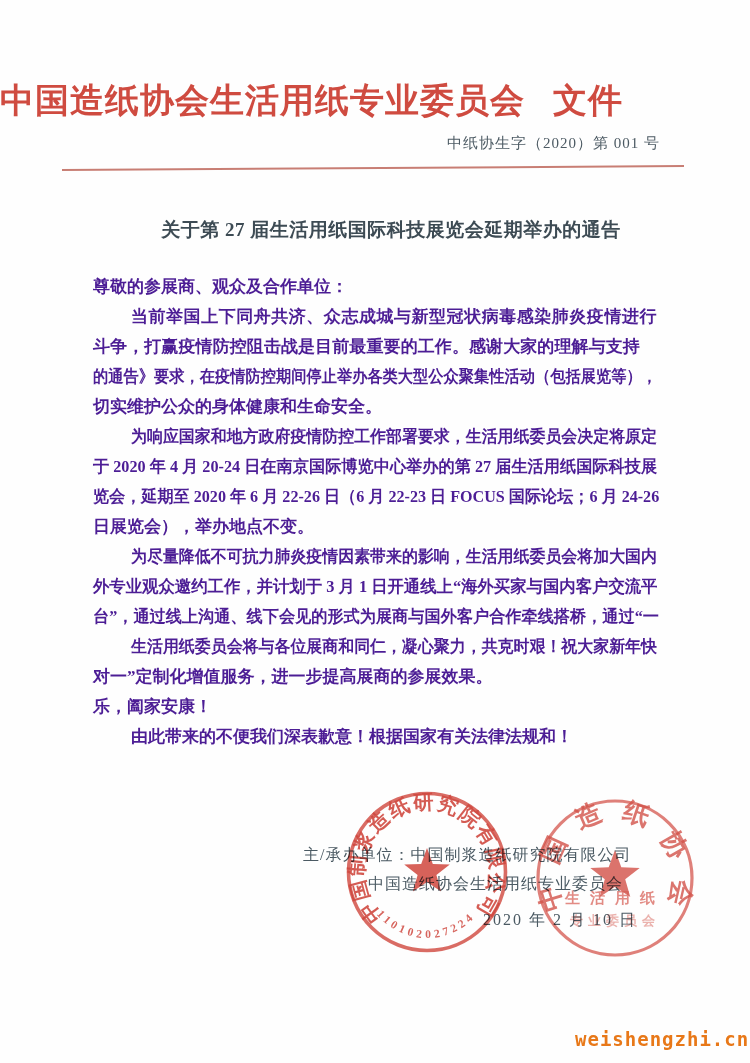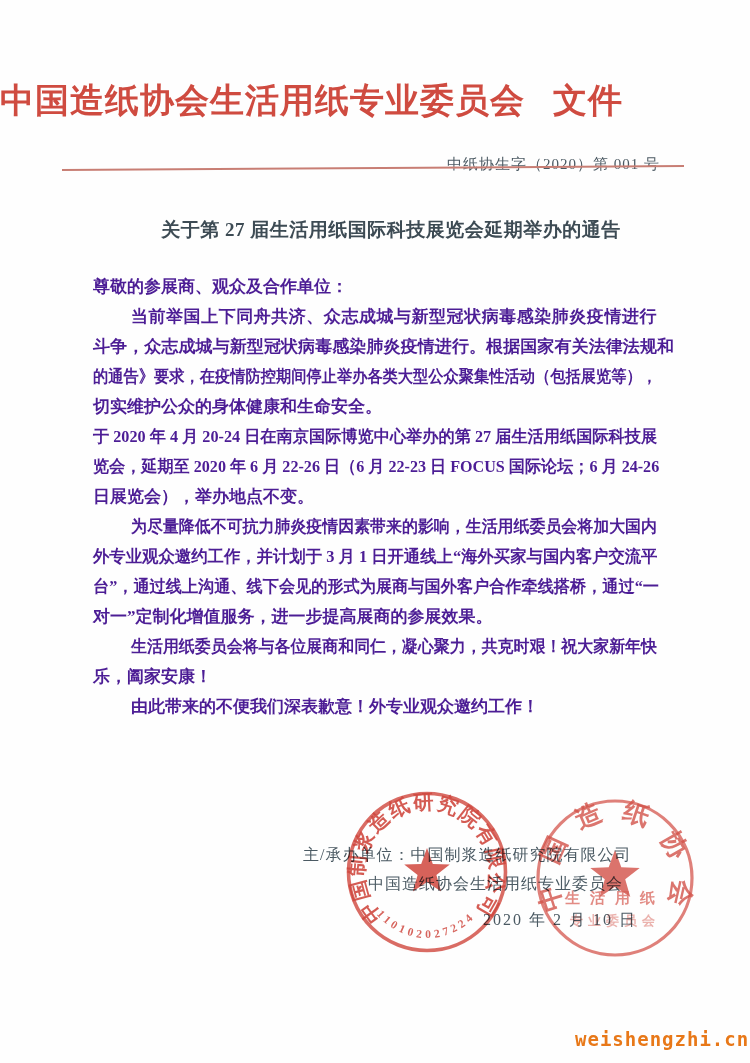--- a/index.html
+++ b/index.html
@@ -14,21 +14,21 @@
   .letterhead{
     position:absolute;top:78px;left:0;width:602px;
     text-align:left;
     font-size:34px;font-weight:bold;
     color:#cf4b40;
     letter-spacing:1px;
     white-space:nowrap;
   }
   .letterhead .doc-type{margin-left:28px;}
   .doc-number{
-    position:absolute;top:155px;right:90px;
+    position:absolute;top:134px;right:90px;
     font-size:15px;color:#4c5a63;letter-spacing:1px;
     white-space:nowrap;
   }
   .red-rule{
     position:absolute;top:167px;left:62px;width:622px;height:2px;
     background:#c87e74;
     transform:rotate(-0.35deg);
   }
   .doc-title{
     position:absolute;top:215px;left:0;width:750px;
@@ -91,33 +91,34 @@
 
   <div class="doc-number">中纸协生字（2020）第 001 号</div>
 
   <div class="red-rule"></div>
 
   <div class="doc-title">关于第 27 届生活用纸国际科技展览会延期举办的通告</div>
 
   <div class="body-text">
     <div class="bodyline"><span>尊敬的参展商、观众及合作单位：</span></div>
     <div class="bodyline indent full"><span style="letter-spacing: 0.533333px;">当前举国上下同舟共济、众志成城与新型冠状病毒感染肺炎疫情进行</span></div>
-    <div class="bodyline full"><span style="letter-spacing: 0.0909091px;">斗争，众志成城与新型冠状病毒感染肺炎疫情进行。根据国家有关法律法规和</span></div>
+    <div class="bodyline full"><span style="letter-spacing: 0.0909091px;">斗争，打赢疫情防控阻击战是目前最重要的工作。感谢大家的理解与支持</span></div>
     <div class="bodyline full"><span style="transform: scaleX(0.896661);">的通告》要求，在疫情防控期间停止举办各类大型公众聚集性活动（包括展览等），</span></div>
     <div class="bodyline"><span>切实维护公众的身体健康和生命安全。</span></div>
+    <div class="bodyline indent full"><span style="transform: scaleX(0.937611);">为响应国家和地方政府疫情防控工作部署要求，生活用纸委员会决定将原定</span></div>
     <div class="bodyline full"><span style="transform: scaleX(0.952703);">于 2020 年 4 月 20-24 日在南京国际博览中心举办的第 27 届生活用纸国际科技展</span></div>
     <div class="bodyline full"><span style="transform: scaleX(0.947899);">览会，延期至 2020 年 6 月 22-26 日（6 月 22-23 日 FOCUS 国际论坛；6 月 24-26</span></div>
     <div class="bodyline"><span>日展览会），举办地点不变。</span></div>
     <div class="bodyline indent full"><span style="transform: scaleX(0.937611);">为尽量降低不可抗力肺炎疫情因素带来的影响，生活用纸委员会将加大国内</span></div>
     <div class="bodyline full"><span style="transform: scaleX(0.962457);">外专业观众邀约工作，并计划于 3 月 1 日开通线上“海外买家与国内客户交流平</span></div>
     <div class="bodyline full"><span style="transform: scaleX(0.951096);">台”，通过线上沟通、线下会见的形式为展商与国外客户合作牵线搭桥，通过“一</span></div>
+    <div class="bodyline indent full"><span style="transform: scaleX(0.937611);">生活用纸委员会将与各位展商和同仁，凝心聚力，共克时艰！祝大家新年快</span></div>
     <div class="bodyline"><span>对一”定制化增值服务，进一步提高展商的参展效果。</span></div>
-    <div class="bodyline indent full"><span style="transform: scaleX(0.937611);">生活用纸委员会将与各位展商和同仁，凝心聚力，共克时艰！祝大家新年快</span></div>
     <div class="bodyline"><span>乐，阖家安康！</span></div>
-    <div class="bodyline indent"><span>由此带来的不便我们深表歉意！外专业观众邀约工作！</span></div>
+    <div class="bodyline indent"><span>由此带来的不便我们深表歉意！根据国家有关法律法规和！</span></div>
   </div>
 
   <div class="sig-line sig-1">
     <span>主/承办单位：</span><span>中国制浆造纸研究院有限公司</span>
   </div>
   <div class="sig-line sig-2">中国造纸协会生活用纸专业委员会</div>
   <div class="sig-line sig-date">2020 年 2 月 10 日</div>
 
   <svg class="seal seal-left" width="170" height="170" viewBox="0 0 170 170">
     <defs>

